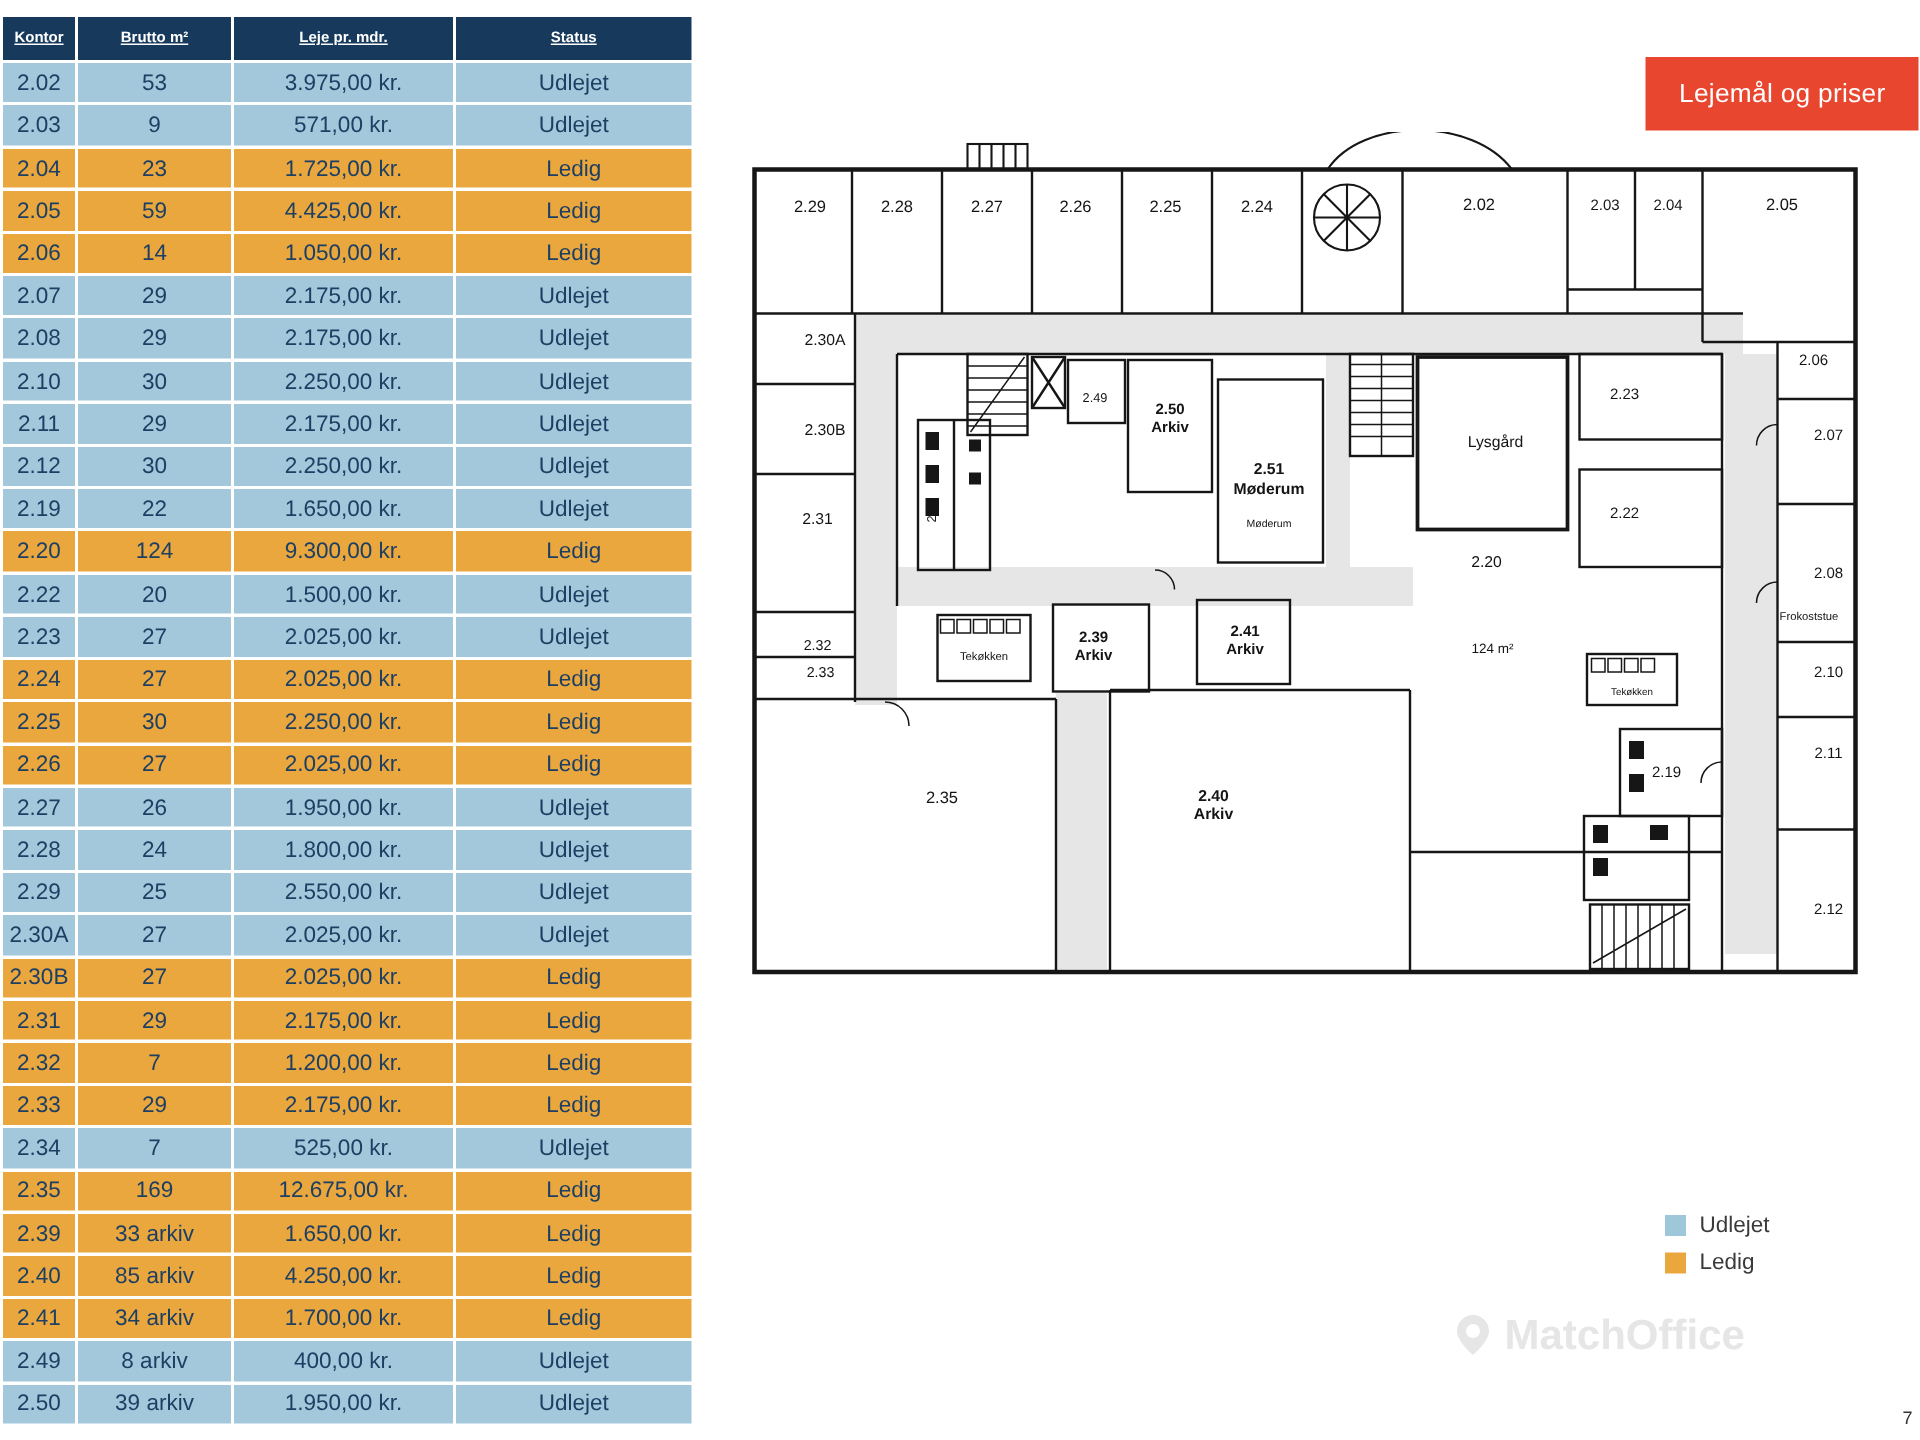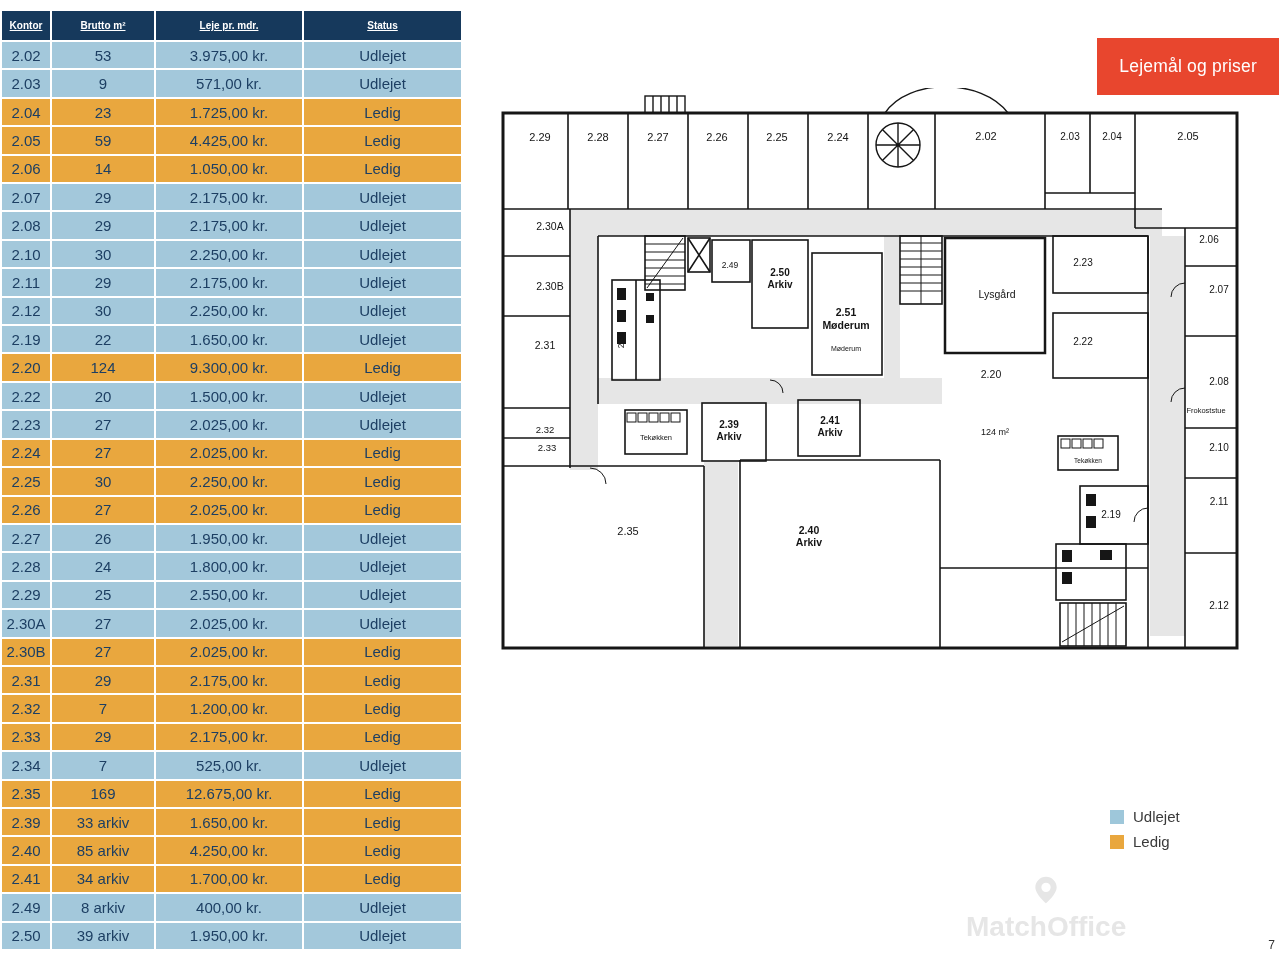--- a/index.html
+++ b/index.html
@@ -21,34 +21,34 @@
   }
   .lease-table td,.lease-table th{
     border:2px solid #ffffff;overflow:hidden;white-space:nowrap;
   }
   tr.udlejet td{background:#a3c8db;}
   tr.ledig td{background:#e9a73e;}
   
   .plan{position:absolute;left:500px;top:88px;width:740px;height:566px;}
   
   .cta{
-    position:absolute;right:1px;top:38px;height:57px;display:flex;align-items:center;
-    padding:0 22px;color:#ffffff;font-size:17.5px;letter-spacing:.2px;cursor:pointer;
+    position:absolute;right:1px;top:38px;height:25px;display:flex;align-items:center;
+    padding:12px 22px;color:#ffffff;font-size:17.5px;letter-spacing:.2px;cursor:pointer;
   }
   
   .legend{
     position:absolute;left:1110px;top:808px;display:flex;flex-direction:column;gap:8px;
     font-size:15px;color:#3a3a3a;
   }
   .legend-item{display:flex;align-items:center;gap:9px;}
   .swatch{width:14px;height:14px;display:inline-block;}
   
   .watermark{
     position:absolute;left:966px;top:874px;display:flex;align-items:center;gap:5px;
-    font-size:28px;font-weight:700;color:#e6e6e6;user-select:none;flex-direction:column;
+    font-size:28px;font-weight:700;color:#e6e6e6;user-select:none;
   }
   
   .pagenum{position:absolute;right:5px;bottom:8px;font-size:12px;color:#333;}
 </style>
 </head>
 <body>
 
 <table class="lease-table">
   <colgroup>
     <col style="width:50px">

